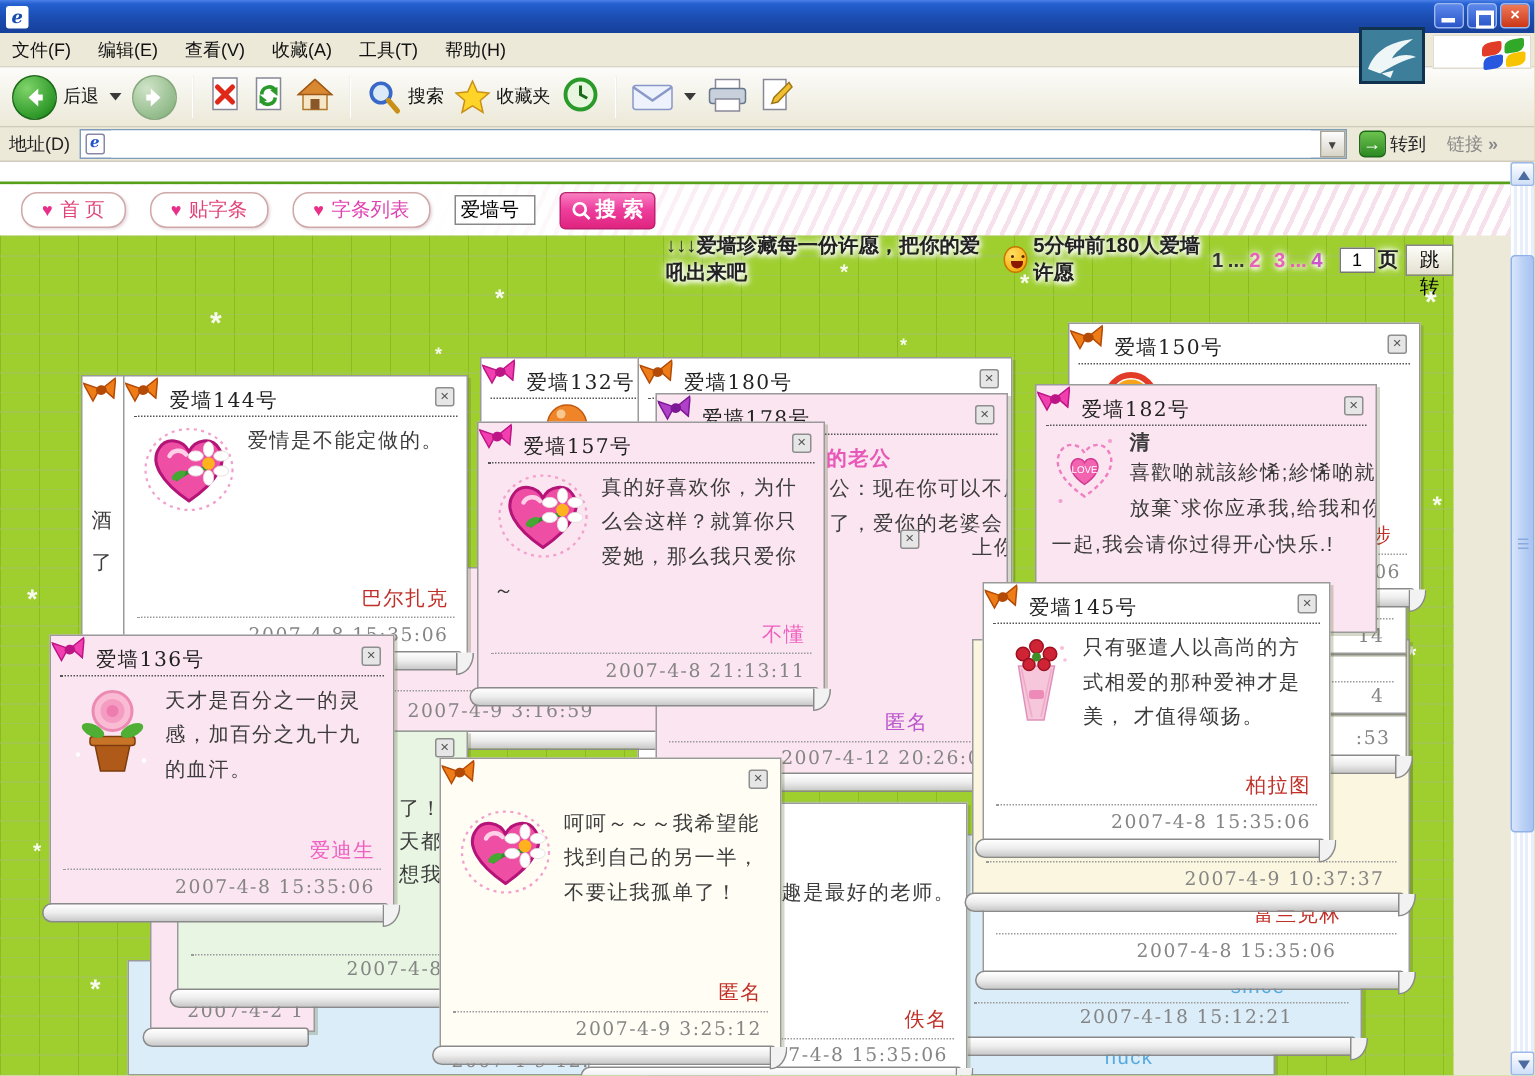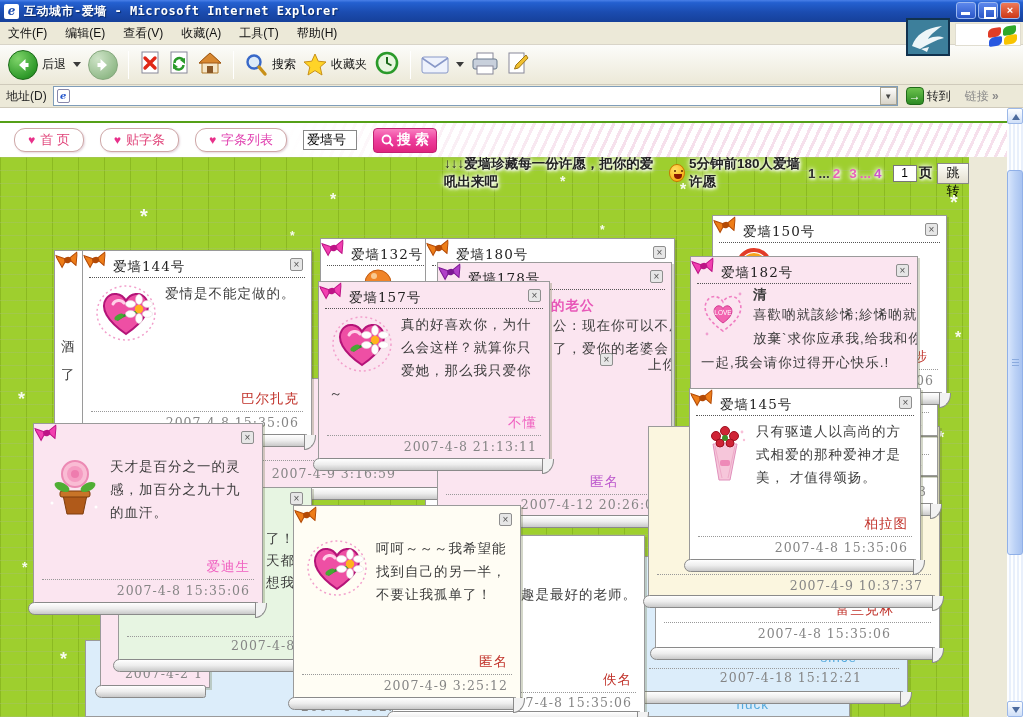--- a/index.html
+++ b/index.html
@@ -133,21 +133,20 @@
   #swanbox{position:absolute;left:906px;top:18px;width:44px;height:38px;background:#3d7f9b;
     border:2px solid #11324e;}
   #flagpanel{position:absolute;left:955px;top:23px;width:66px;height:23px;background:#fff;border:1px solid #e0ddd0;}
   .flagbit{position:absolute;width:13px;height:9px;border-radius:45% 15% 45% 15%;transform:skewY(-8deg);}
 </style>
 </head>
 <body>
 
 <div id="titlebar">
   <div id="tb-icon">e</div>
-  <div id="tb-title">互动城市-爱墙 - Microsoft Internet Explorer</div>
   <div id="winbtns">
     <div class="winbtn min"></div>
     <div class="winbtn restore"></div>
     <div class="winbtn close">×</div>
   </div>
 </div>
 
 <div id="menubar">
   <span>文件(F)</span>
   <span>编辑(E)</span>
@@ -546,20 +545,21 @@
     <div class="curlbar"></div>
       <div class="curlhook"></div>
   </div>
 
   <div class="card bg-pink" style="left:33px;top:266px;width:230px;height:182px;z-index:13;">
     <span class="pin"><svg width="22" height="17" viewBox="0 0 22 17">
           <polygon points="10,8 0,2 4,15" fill="#f23fb0" stroke="#bd1486"></polygon>
           <polygon points="12,8 22,3 18,16" fill="#f23fb0" stroke="#bd1486"></polygon>
           <ellipse cx="11" cy="9" rx="3.6" ry="3.2" fill="#bd1486"></ellipse>
         </svg></span>
+    <div class="chead">爱墙136号</div>
     <span class="cbtn">×</span>
     <div class="cmsg"><span class="cicon"><svg width="56" height="60" viewBox="0 0 56 60">
             <polygon points="17,38 41,38 37,57 21,57" fill="#b05a1a" stroke="#7e3c0c"></polygon>
             <rect x="14" y="34" width="30" height="6" rx="2" fill="#c87428" stroke="#7e3c0c"></rect>
             <ellipse cx="16" cy="30" rx="8" ry="4" fill="#4fae34" transform="rotate(25 16 30)"></ellipse>
             <ellipse cx="42" cy="30" rx="8" ry="4" fill="#4fae34" transform="rotate(-25 42 30)"></ellipse>
             <circle cx="29" cy="17" r="13" fill="#f9bcd4" stroke="#ec8ab4" stroke-width="2"></circle>
             <circle cx="29" cy="17" r="8" fill="#f59cc2"></circle>
             <circle cx="29" cy="17" r="4" fill="#ee7cae"></circle>
             <circle cx="6" cy="46" r="1.5" fill="#fff"></circle>
@@ -595,21 +595,21 @@
             </g>
             <circle cx="44" cy="25" r="4.2" fill="#ffb21e"></circle>
           </svg></span><span>呵呵～～～我希望能找到自己的另一半，不要让我孤单了！</span></div>
     <span class="cauthor red">匿名</span>
     <div class="cdot"></div>
     <span class="cdate">2007-4-9 3:25:12</span>
     <div class="curlbar"></div>
       <div class="curlhook"></div>
   </div>
 
-  <div class="card bg-white" style="left:689px;top:231px;width:232px;height:174px;z-index:14;text-decoration:underline;">
+  <div class="card bg-white" style="left:655px;top:231px;width:232px;height:174px;z-index:14;text-decoration:underline;">
     <span class="pin"><svg width="22" height="17" viewBox="0 0 22 17">
           <polygon points="10,8 0,2 4,15" fill="#ee7d18" stroke="#b34a06"></polygon>
           <polygon points="12,8 22,3 18,16" fill="#ee7d18" stroke="#b34a06"></polygon>
           <ellipse cx="11" cy="9" rx="3.6" ry="3.2" fill="#b34a06"></ellipse>
         </svg></span>
     <div class="chead">爱墙145号</div>
     <span class="cbtn">×</span>
     <div class="cmsg"><span class="cicon"><svg width="46" height="62" viewBox="0 0 46 62">
             <polygon points="11,22 35,22 28,58 17,58" fill="#f6c6da" stroke="#e090bc"></polygon>
             <line x1="13" y1="24" x2="20" y2="56" stroke="#eeaac8"></line>

